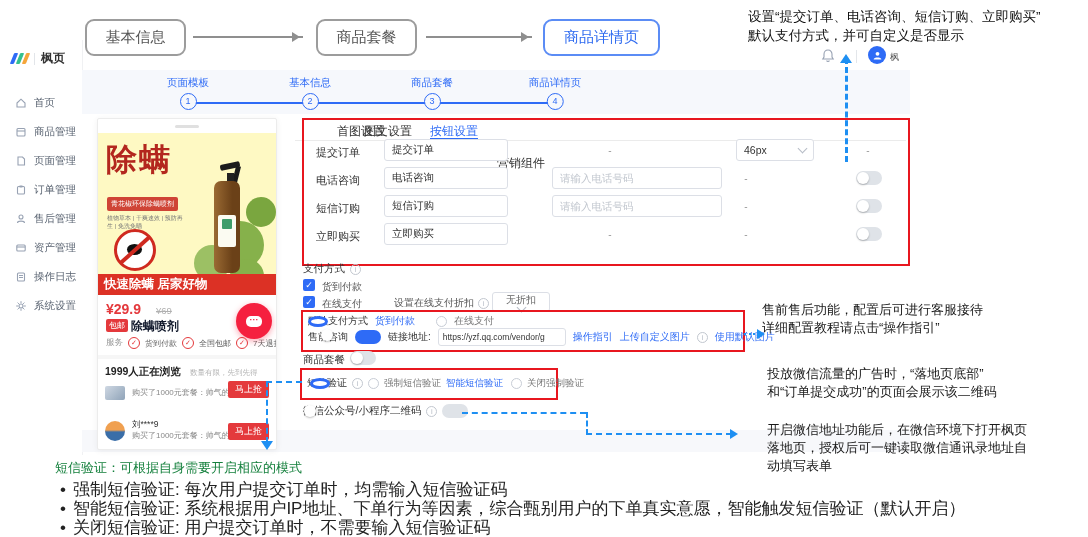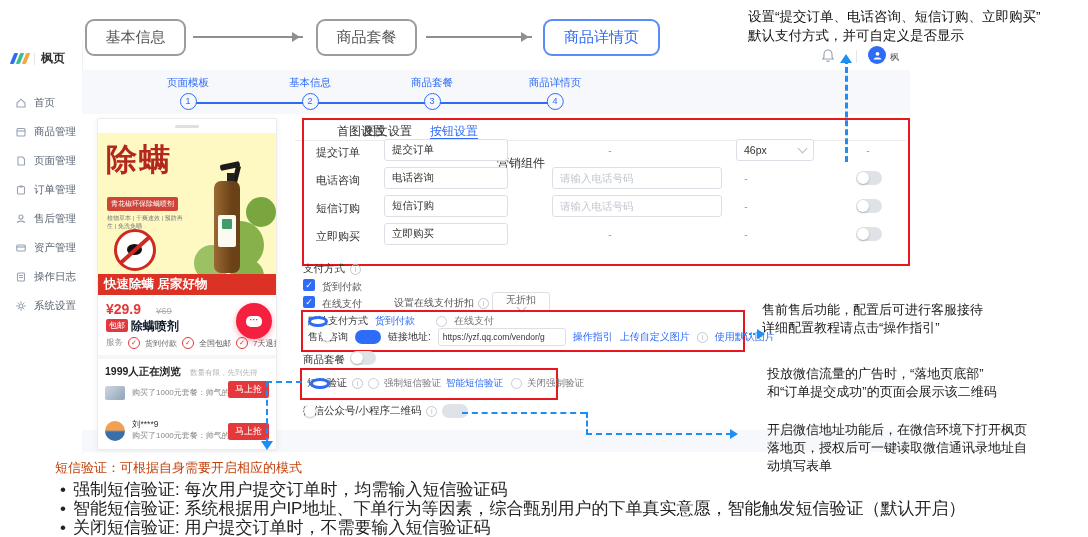--- a/index.html
+++ b/index.html
@@ -114,21 +114,21 @@
   
   .bdh{position:absolute;border-top:2px dashed #1e8ff2;}
   .bdv{position:absolute;border-left:2px dashed #1e8ff2;}
   .bdtv{position:absolute;border-left:3px dashed #1e8ff2;}
   .bdot{position:absolute;border-top:2px dotted #1e8ff2;}
   .ah-right{position:absolute;width:0;height:0;border:5px solid transparent;border-left:8px solid #1e8ff2;}
   .ah-up{position:absolute;width:0;height:0;border:6px solid transparent;border-bottom:9px solid #1e8ff2;}
   .ah-down{position:absolute;width:0;height:0;border:6px solid transparent;border-top:9px solid #1e8ff2;}
   .note{position:absolute;font-size:13px;line-height:18px;color:#1a1a1a;white-space:nowrap;}
   
-  .legend-title{position:absolute;left:55px;top:459px;font-size:13px;color:#c2410c;}
+  .legend-title{position:absolute;left:55px;top:459px;font-size:13px;color:#15803d;}
   .legend-item{position:absolute;left:60px;font-size:17px;color:#222;white-space:nowrap;}
   .legend-item::before{content:'•';margin-right:7px;color:#222;}
 </style>
 </head>
 <body>
 
 <div class="canvas">
 
   <div class="flowbox" style="left:85px;width:97px;">
       <span>基本信息</span>

